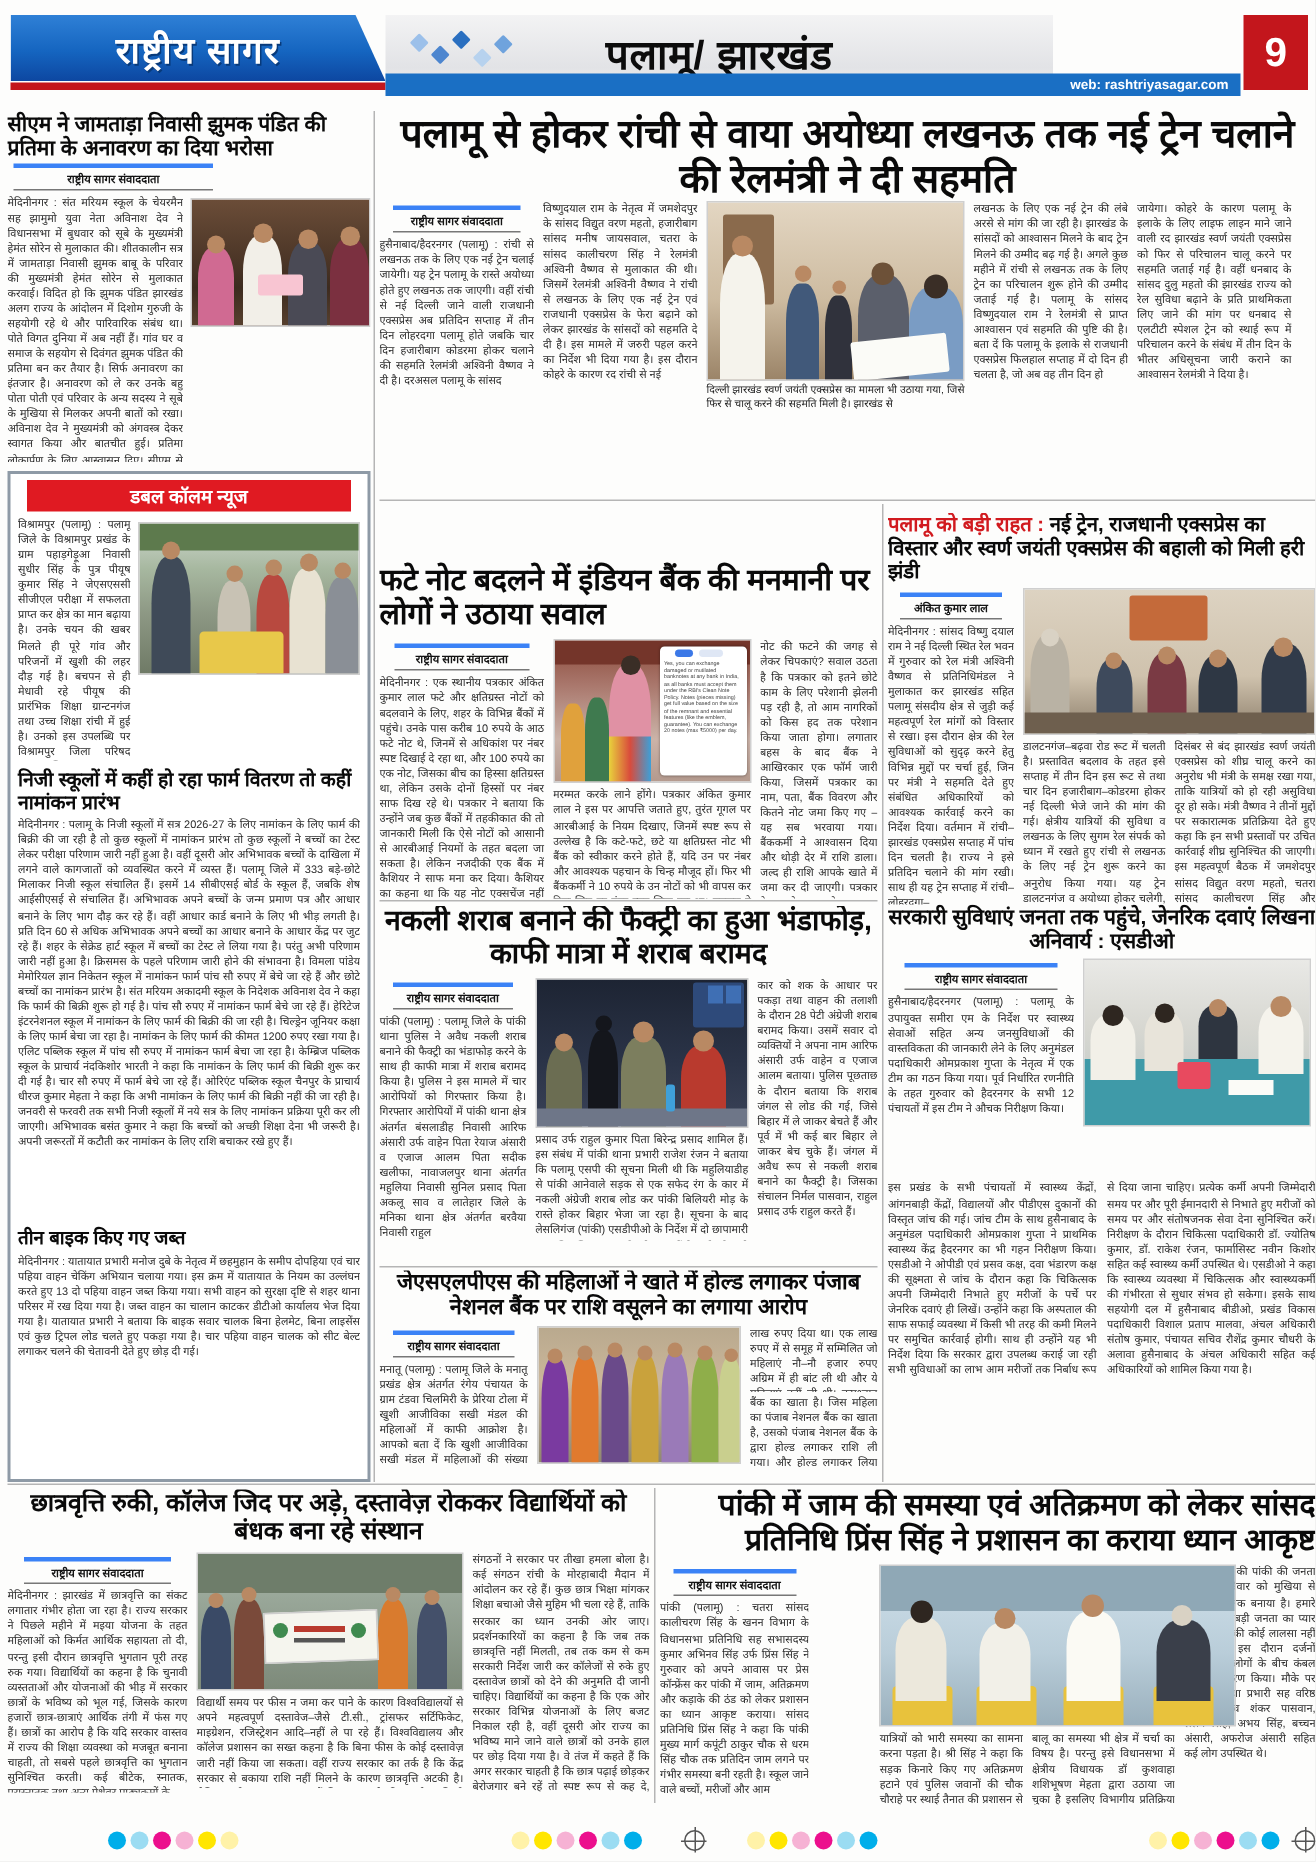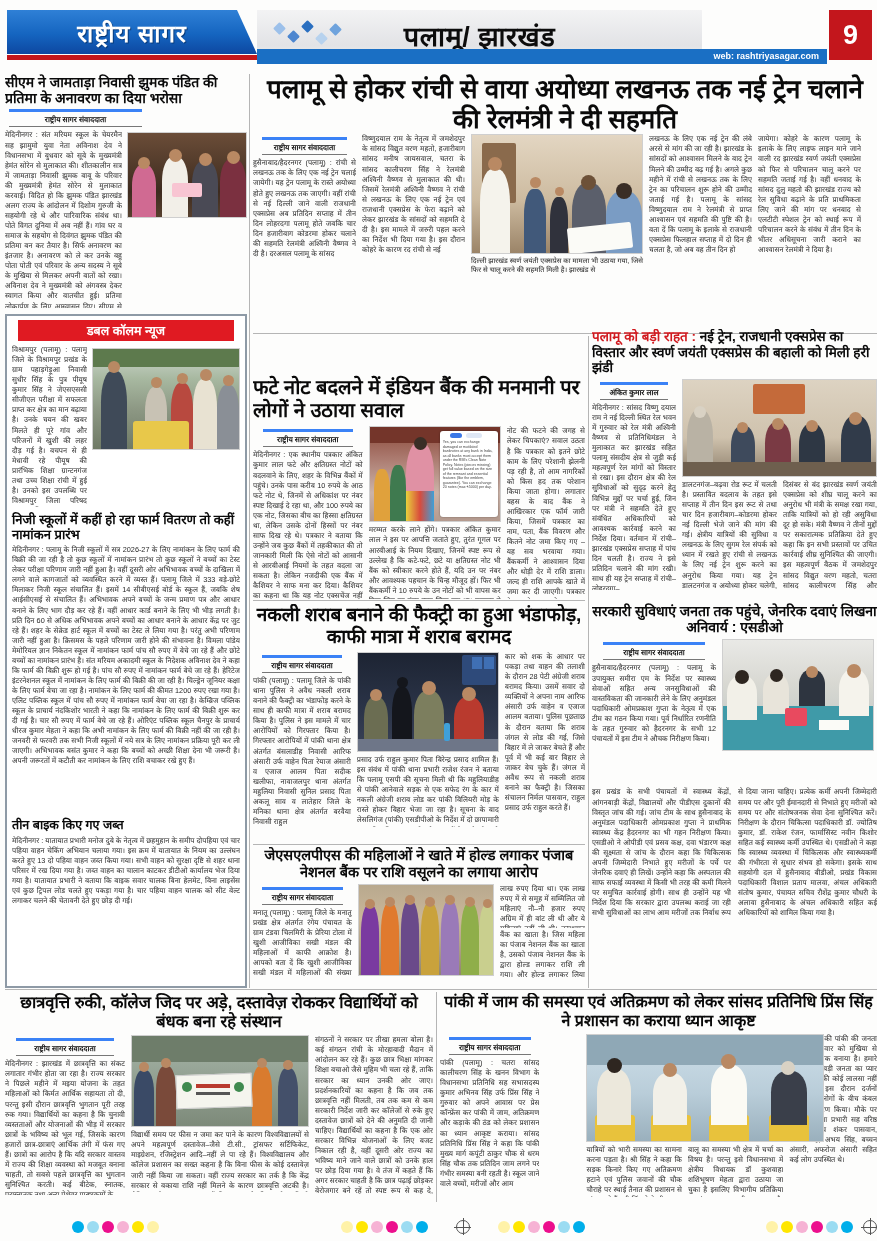--- a/index.html
+++ b/index.html
@@ -197,21 +197,21 @@
                 <span class="pill2"></span>
               <div class="t">Yes, you can exchange damaged or mutilated banknotes at any bank in India, as all banks must accept them under the RBI's Clean Note Policy. Notes (pieces missing) get full value based on the size of the remnant and essential features (like the emblem, guarantee). You can exchange 20 notes (max ₹5000) per day.</div>
             </div>
           </div>
           <div class="bt" style="height:106px;margin-top:3px;">मरम्मत करके लाने होंगे। पत्रकार अंकित कुमार लाल ने इस पर आपत्ति जताते हुए, तुरंत गूगल पर आरबीआई के नियम दिखाए, जिनमें स्पष्ट रूप से उल्लेख है कि कटे-फटे, छटे या क्षतिग्रस्त नोट भी बैंक को स्वीकार करने होते हैं, यदि उन पर नंबर और आवश्यक पहचान के चिन्ह मौजूद हों। फिर भी बैंककर्मी ने 10 रुपये के उन नोटों को भी वापस कर दिया जिन पर नंबर स्पष्ट लिख रहा था। पत्रकार ने जवाब दिया–</div>
         </div>
         <div class="bt" style="width:80px;height:208px;">नोट की फटने की जगह से लेकर चिपकाएं? सवाल उठता है कि पत्रकार को इतने छोटे काम के लिए परेशानी झेलनी पड़ रही है, तो आम नागरिकों को किस हद तक परेशान किया जाता होगा। लगातार बहस के बाद बैंक ने आखिरकार एक फॉर्म जारी किया, जिसमें पत्रकार का नाम, पता, बैंक विवरण और कितने नोट जमा किए गए – यह सब भरवाया गया। बैंककर्मी ने आश्वासन दिया और थोड़ी देर में राशि डाला। जल्द ही राशि आपके खाते में जमा कर दी जाएगी। पत्रकार ने इस पूरे प्रकरण के बाद कहा कि इस तरह की मनमानी और नियमों की अनदेखी आम जनता के अधिकारों के साथ खिलवाड़ है।</div>
       </div>
     </article>
 
-    <article class="art" style="left:587px;top:255px;width:285px;height:261px;">
+    <article class="art" style="left:587px;top:268px;width:285px;height:261px;">
       <h2 style="font-size:13.5px;"><span class="redlead">पलामू को बड़ी राहत :</span><span> नई ट्रेन, राजधानी एक्सप्रेस का विस्तार और स्वर्ण जयंती एक्सप्रेस की बहाली को मिली हरी झंडी</span></h2>
       <div class="row" style="margin-top:3px;">
         <div style="width:84px;">
           <div class="by">अंकित कुमार लाल</div>
           <div class="bt" style="height:196px;">मेदिनीनगर : सांसद विष्णु दयाल राम ने नई दिल्ली स्थित रेल भवन में गुरुवार को रेल मंत्री अश्विनी वैष्णव से प्रतिनिधिमंडल ने मुलाकात कर झारखंड सहित पलामू संसदीय क्षेत्र से जुड़ी कई महत्वपूर्ण रेल मांगों को विस्तार से रखा। इस दौरान क्षेत्र की रेल सुविधाओं को सुदृढ़ करने हेतु विभिन्न मुद्दों पर चर्चा हुई, जिन पर मंत्री ने सहमति देते हुए संबंधित अधिकारियों को आवश्यक कार्रवाई करने का निर्देश दिया। वर्तमान में रांची–झारखंड एक्सप्रेस सप्ताह में पांच दिन चलती है। राज्य ने इसे प्रतिदिन चलाने की मांग रखी। साथ ही यह ट्रेन सप्ताह में रांची–लोहरदगा–</div>
         </div>
         <div style="width:195px;">
           <div class="ph" style="width:195px;height:98px;background:linear-gradient(180deg,#ddd3c2 0%,#cfc2ad 60%,#8d7f6c 100%);">
             <i style="left:70px;top:4px;width:52px;height:30px;background:#c46a3a;border-radius:2px;"></i>
             <i class="p" style="left:4px;width:26px;height:66px;background:#b9b2a4;"></i>
@@ -341,21 +341,21 @@
             <i style="left:64px;top:48px;width:34px;height:4px;background:#b93a2e;"></i>
             <i style="left:64px;top:56px;width:34px;height:3px;background:#555;"></i>
           </div>
           <div class="bt" style="height:62px;margin-top:3px;">विद्यार्थी समय पर फीस न जमा कर पाने के कारण विश्वविद्यालयों से अपने महत्वपूर्ण दस्तावेज–जैसे टी.सी., ट्रांसफर सर्टिफिकेट, माइग्रेशन, रजिस्ट्रेशन आदि–नहीं ले पा रहे हैं। विश्वविद्यालय और कॉलेज प्रशासन का सख्त कहना है कि बिना फीस के कोई दस्तावेज़ जारी नहीं किया जा सकता। वहीं राज्य सरकार का तर्क है कि केंद्र सरकार से बकाया राशि नहीं मिलने के कारण छात्रवृत्ति अटकी है। लेकिन जमीन पर हालात यह हैं कि छात्र आगे की पढ़ाई या किसी अन्य संस्थान में प्रवेश लेने में असमर्थ हैं। छात्र</div>
         </div>
         <div class="bt" style="width:118px;height:160px;">संगठनों ने सरकार पर तीखा हमला बोला है। कई संगठन रांची के मोरहाबादी मैदान में आंदोलन कर रहे हैं। कुछ छात्र भिक्षा मांगकर शिक्षा बचाओ जैसे मुहिम भी चला रहे हैं, ताकि सरकार का ध्यान उनकी ओर जाए। प्रदर्शनकारियों का कहना है कि जब तक छात्रवृत्ति नहीं मिलती, तब तक कम से कम सरकारी निर्देश जारी कर कॉलेजों से रुके हुए दस्तावेज छात्रों को देने की अनुमति दी जानी चाहिए। विद्यार्थियों का कहना है कि एक ओर सरकार विभिन्न योजनाओं के लिए बजट निकाल रही है, वहीं दूसरी ओर राज्य का भविष्य माने जाने वाले छात्रों को उनके हाल पर छोड़ दिया गया है। वे तंज में कहते हैं कि अगर सरकार चाहती है कि छात्र पढ़ाई छोड़कर बेरोजगार बने रहें तो स्पष्ट रूप से कह दे, क्योंकि राशन और मइया योजना से जीवन तो चल जाएगा, लेकिन शिक्षा और करियर हमेशा-हमेशा के लिए रुक जाएंगे।</div>
       </div>
     </article>
 
     <article class="art" style="left:435px;top:919px;width:437px;height:210px;">
-      <h2 style="font-size:16px;text-align:center;">पांकी में जाम की समस्या एवं अतिक्रमण को लेकर सांसद प्रतिनिधि प्रिंस सिंह ने प्रशासन का कराया ध्यान आकृष्ट</h2>
+      <h2 style="font-size:20px;text-align:right;">पांकी में जाम की समस्या एवं अतिक्रमण को लेकर सांसद प्रतिनिधि प्रिंस सिंह ने प्रशासन का कराया ध्यान आकृष्ट</h2>
       <div class="row" style="margin-top:4px;">
         <div style="width:100px;">
           <div class="by">राष्ट्रीय सागर संवाददाता</div>
           <div class="bt" style="height:136px;">पांकी (पलामू) : चतरा सांसद कालीचरण सिंह के खनन विभाग के विधानसभा प्रतिनिधि सह सभासदस्य कुमार अभिनव सिंह उर्फ प्रिंस सिंह ने गुरुवार को अपने आवास पर प्रेस कॉन्फ्रेंस कर पांकी में जाम, अतिक्रमण और कड़ाके की ठंड को लेकर प्रशासन का ध्यान आकृष्ट कराया। सांसद प्रतिनिधि प्रिंस सिंह ने कहा कि पांकी मुख्य मार्ग कपूंटी ठाकुर चौक से धरम सिंह चौक तक प्रतिदिन जाम लगने पर गंभीर समस्या बनी रहती है। स्कूल जाने वाले बच्चों, मरीजों और आम</div>
         </div>
         <div style="width:238px;padding-left:41px;">
           <div class="ph" style="width:238px;height:108px;background:linear-gradient(180deg,#cfe0ea 0%,#b9cdd9 55%,#9ab0bd 100%);">
             <i style="left:0;top:0;width:238px;height:30px;background:#8fa8b6;"></i>
             <i style="left:8px;bottom:0;width:40px;height:26px;background:#e8c23c;border-radius:3px 3px 0 0;"></i>
             <i style="left:64px;bottom:0;width:40px;height:26px;background:#e8c23c;border-radius:3px 3px 0 0;"></i>

